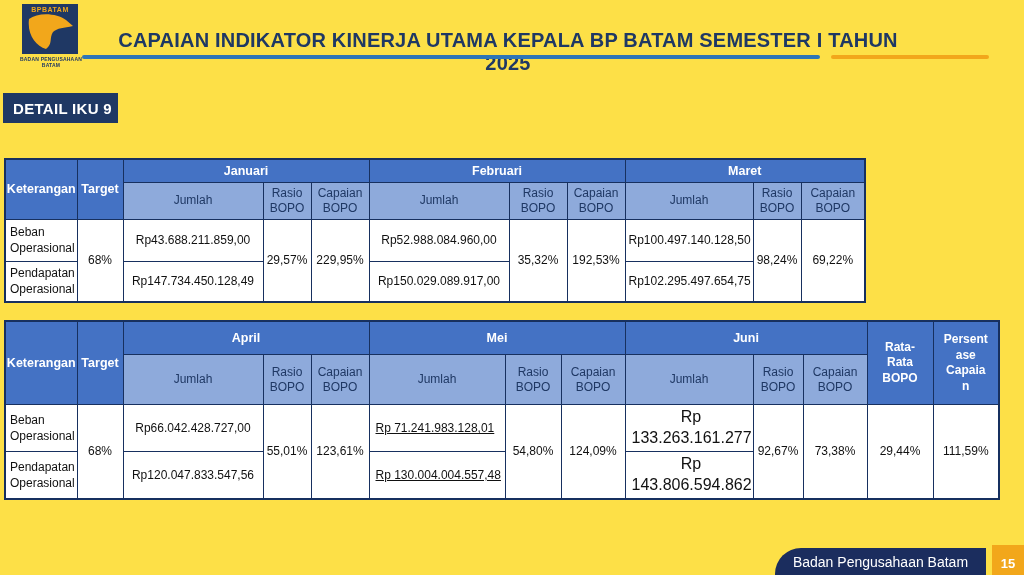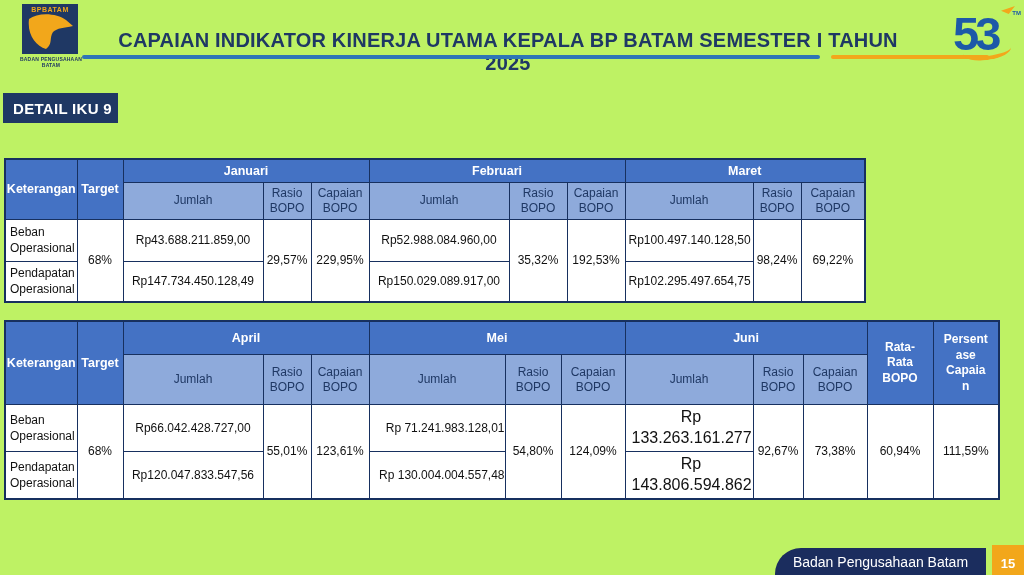--- a/index.html
+++ b/index.html
@@ -1,18 +1,18 @@
 <!DOCTYPE html>
 <html><head>
 <meta charset="utf-8">
 <style>
   * { box-sizing: border-box; margin: 0; padding: 0; }
   html,body { background:#fff; }
   body { font-family: "Liberation Sans", sans-serif; }
-  .stage { position: relative; width: 1024px; height: 575px; background: #bef264; overflow: hidden; }
+  .stage { position: relative; width: 1024px; height: 575px; background: #fde047; overflow: hidden; }
 
   
   .logo-box { position:absolute; left:22px; top:4px; width:56px; height:50px; background:#1F3864; display:flex; flex-direction:column; align-items:center; }
   .logo-bp { color:#F2A71B; font-size:7px; font-weight:bold; letter-spacing:.5px; margin-top:2px; }
   .logo-sub { position:absolute; left:14px; top:56px; width:74px; font-size:5px; color:#1F3864; font-weight:bold; text-align:center; letter-spacing:.2px; }
   .page-title { position:absolute; left:108px; top:29px; width:800px; text-align:center; font-size:20px; font-weight:bold; color:#1F3864; letter-spacing:.2px; }
   .rule-blue { position:absolute; left:82px; top:55px; width:738px; height:4px; background:#2E75B6; border-radius:2px; }
   .rule-gold { position:absolute; left:831px; top:55px; width:158px; height:4px; background:#F2A71B; border-radius:2px; }
   .anniv { position:absolute; left:953px; top:4px; width:68px; height:62px; }
   .anniv-digits { font-size:47px; font-weight:bold; color:#1D59A8; line-height:60px; letter-spacing:-4px; }
@@ -25,21 +25,21 @@
   
   table { border-collapse:collapse; table-layout:fixed; position:absolute; left:4px; background:#fff; border:2px solid #17305F; }
   #tbl1 { top:158px; width:860px; }
   #tbl2 { top:320px; width:994px; }
   th, td { border:1px solid #17305F; overflow:hidden; }
   .mh { background:#4472C4; color:#fff; font-size:12.5px; font-weight:bold; text-align:center; }
   .sh { background:#8EAADB; color:#1F3864; font-size:12px; font-weight:normal; text-align:center; line-height:1.25; }
   .rh { background:#4472C4; color:#fff; font-size:12px; font-weight:bold; text-align:center; overflow-wrap:break-word; line-height:1.3; padding:10px; }
   .lbl { text-align:left; font-size:12px; color:#111; padding:2px 4px; line-height:1.35; font-weight:normal; }
   .num { font-size:12px; color:#111; text-align:center; white-space:nowrap; padding:0 3px; }
-  .num-l { font-size:12px; color:#111; text-align:right; white-space:nowrap; padding:0 0 0 6px; }
+  .num-l { font-size:12px; color:#111; text-align:left; white-space:nowrap; padding:0 0 0 6px;text-decoration:underline; }
   .num-w { font-size:16px; color:#111; text-align:center; padding:2px 2px 2px 6px; line-height:1.3; }
   .pct { font-size:12px; color:#111; text-align:center; white-space:nowrap;margin-left:13px; }
   .r-mon { height:23px; }
   .r-sub1 { height:37px; }
   .r-sub2 { height:35px; }
   .r-d1 { height:42px; }
   .r-d2 { height:41px; }
   .r-d3 { height:43px; }
   .r-d4 { height:44px; }
 
@@ -61,26 +61,20 @@
     <svg width="52" height="38" viewBox="0 0 52 38">
       <path d="M5,6 C14,-1 33,0 42,7 L49,13 C40,15 33,15 29,19 C25,25 29,31 22,36 C12,33 3,22 5,6 Z" fill="#F2A71B"></path>
     </svg>
   </div>
   <div class="logo-sub">BADAN PENGUSAHAAN BATAM</div>
 
   <div class="page-title">CAPAIAN INDIKATOR KINERJA UTAMA KEPALA BP BATAM SEMESTER I TAHUN 2025</div>
   <div class="rule-blue"></div>
   <div class="rule-gold"></div>
 
-  <div class="anniv">
-    <div class="anniv-swoosh"></div>
-    <div class="anniv-tick"></div>
-    <div class="anniv-digits">53</div>
-    <div class="anniv-tm">TM</div>
-  </div>
 
   <div class="section-label">DETAIL IKU 9</div>
 
   <table id="tbl1">
     <colgroup>
       <col style="width:72px">
         <col style="width:46px">
       <col style="width:140px">
         <col style="width:48px">
         <col style="width:58px">
@@ -174,21 +168,21 @@
       <td class="pct" rowspan="2">68%</td>
       <td class="num">Rp66.042.428.727,00</td>
       <td class="pct" rowspan="2">55,01%</td>
       <td class="pct" rowspan="2">123,61%</td>
       <td class="num-l">Rp 71.241.983.128,01</td>
       <td class="pct" rowspan="2">54,80%</td>
       <td class="pct" rowspan="2">124,09%</td>
       <td class="num-w">Rp 133.263.161.277,11</td>
       <td class="pct" rowspan="2">92,67%</td>
       <td class="pct" rowspan="2">73,38%</td>
-      <td class="pct" rowspan="2">60,94%</td>
+      <td class="pct" rowspan="2">29,44%</td>
       <td class="pct" rowspan="2">111,59%</td>
     </tr>
     <tr class="r-d4">
       <td class="lbl">Pendapatan Operasional</td>
       <td class="num">Rp120.047.833.547,56</td>
       <td class="num-l">Rp 130.004.004.557,48</td>
       <td class="num-w">Rp 143.806.594.862,33</td>
     </tr>
   </tbody>
     </table>

